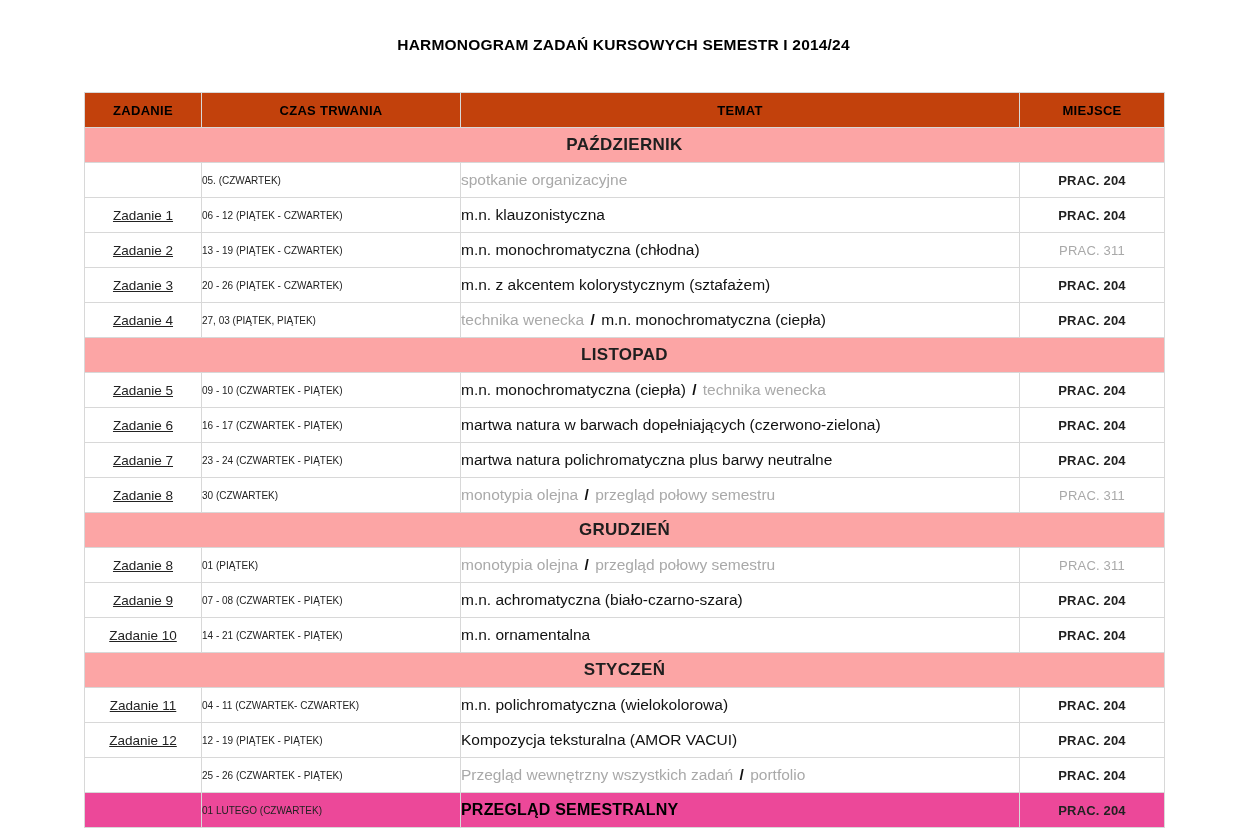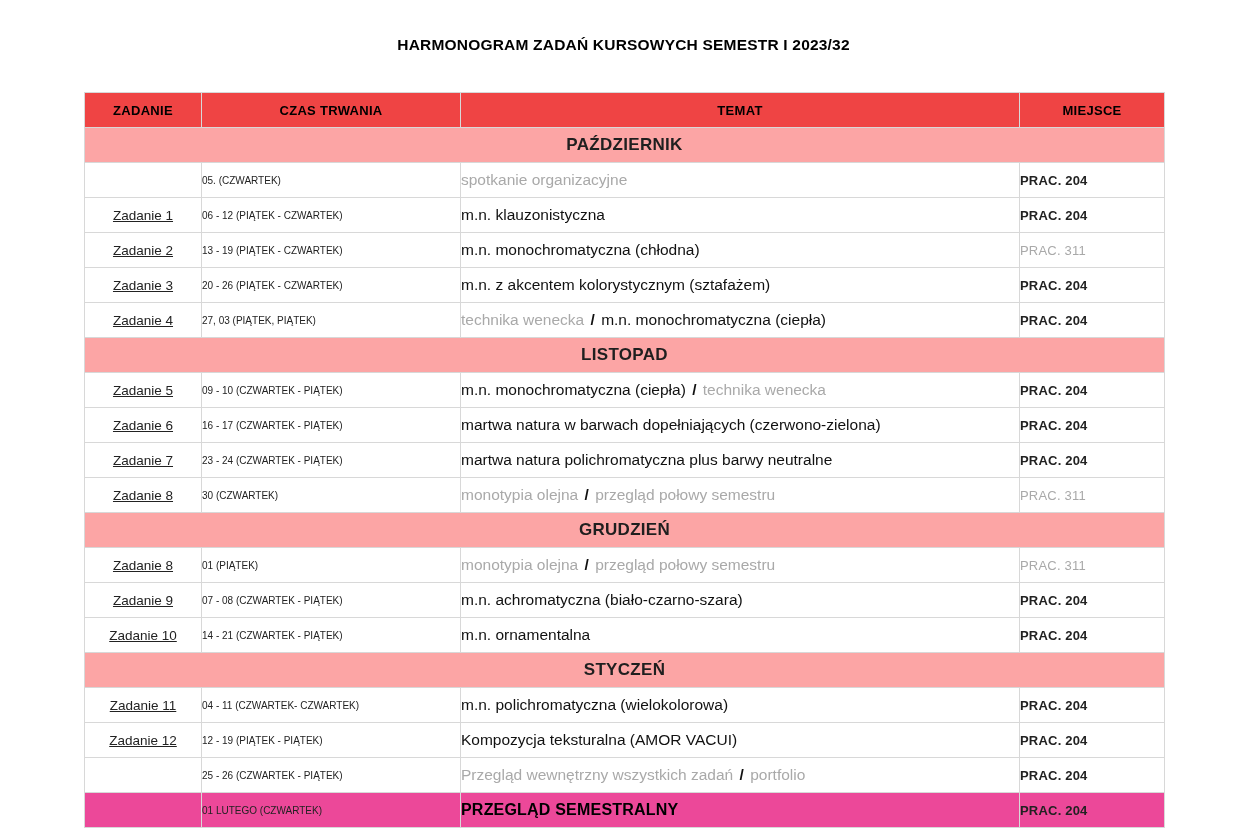--- a/index.html
+++ b/index.html
@@ -48,21 +48,21 @@
   table.schedule col.c-place  { width: 145px; }
 
   table.schedule th,
   table.schedule td {
     border: 1px solid #d8d8d8;
     padding: 0;
     vertical-align: middle;
   }
   
   thead th {
-    background: #ef4444;
+    background: #c2410c;
     border: 1px solid #b3b3b3;
     border-bottom: 1px solid #6f6f6f;
     height: 34px;
     font-size: 13px;
     font-weight: bold;
     color: #000000;
     letter-spacing: 0.3px;
     text-align: center;
   }
   
@@ -97,21 +97,21 @@
     text-align: left;
     font-size: 10px;
     color: #222222;
   }
   td.topic {
     text-align: left;
     font-size: 15.5px;
     color: #111111;
   }
   td.place {
-    text-align: left;
+    text-align: center;
     font-size: 13px;
     font-weight: bold;
     color: #222222;
     letter-spacing: 0.2px;
     margin-top: 12px;
   }
   td.place.muted {
     color: #a9a9a9;
     font-weight: normal;
   }
@@ -127,21 +127,21 @@
     font-size: 16px;
     letter-spacing: 0.2px;
     color: #000000;
   }
 </style>
 </head>
 <body>
 
 <div class="page">
 
-  <div class="doc-title">HARMONOGRAM ZADAŃ KURSOWYCH SEMESTR I 2023/32</div>
+  <div class="doc-title">HARMONOGRAM ZADAŃ KURSOWYCH SEMESTR I 2014/24</div>
 
   <div class="table-wrap">
     <table class="schedule">
       <colgroup>
         <col class="c-task">
           <col class="c-dur">
           <col class="c-topic">
           <col class="c-place">
       </colgroup>
       <thead>

